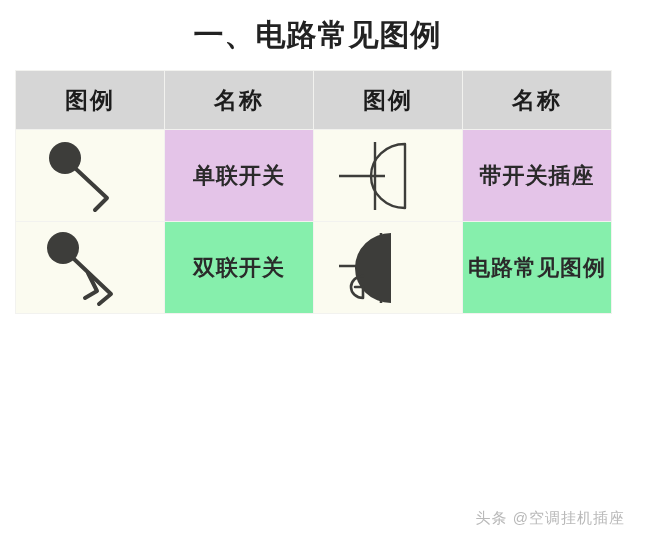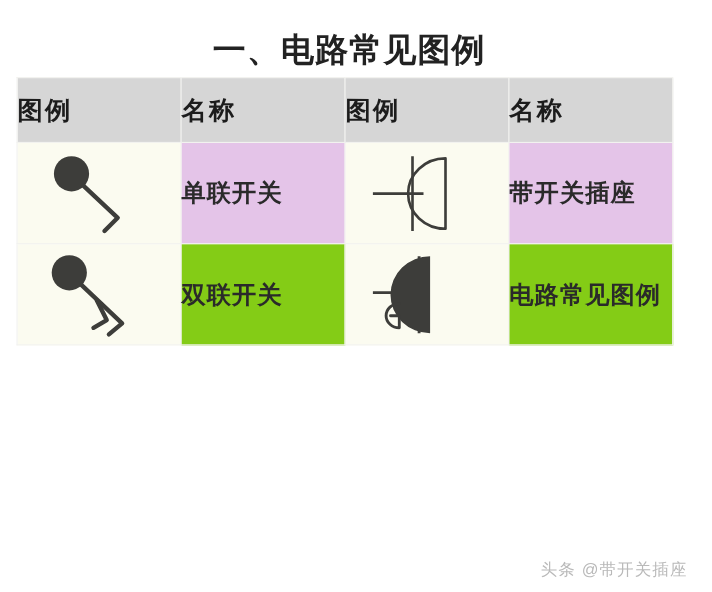--- a/index.html
+++ b/index.html
@@ -13,40 +13,40 @@
     font-family: "Liberation Sans", "DejaVu Sans", sans-serif;
     overflow: hidden;
     position: relative;
   }
   #page-title {
     text-align: center;
     font-size: 30px;
     font-weight: bold;
     color: #222222;
     letter-spacing: 1px;
-    margin: 16px;
+    margin: 5px;
     padding-top: 9px;
     padding-right: 12px;
     height: 46px;
     line-height: 42px;
     white-space: nowrap;
   }
   #legend-table {
     position: absolute;
     left: 15px;
     top: 70px;
     width: 597px;
     border-collapse: collapse;
     table-layout: fixed;
   }
   #legend-table th, #legend-table td {
     padding: 0;
     margin: 0;
     border: 1px solid #f2f2ef;
-    text-align: left;
+    text-align: center;
     vertical-align: middle;
     font-family: Liberation Mono, monospace;
   }
   .col-sym { width: 149px; }
   .col-name { width: 149px; }
   thead th {
     height: 58px;
     background: #d6d6d6;
     font-size: 23px;
     font-weight: bold;
@@ -60,21 +60,21 @@
   }
   td.name-cell {
     font-size: 22px;
     font-weight: bold;
     color: #2a2a2a;
     letter-spacing: 1px;
     height: 91px;
     white-space: nowrap;
   }
   td.name-cell.tint-purple { background: #e4c4e8; }
-  td.name-cell.tint-cyan { background: #84cc16; }
+  td.name-cell.tint-cyan { background: #86efac; }
   .sym-wrap {
     display: flex;
     align-items: center;
     justify-content: center;
     height: 91px;
   }
   .sym-wrap svg { display: block; }
   #watermark {
     position: absolute;
     right: 22px;
@@ -151,13 +151,13 @@
         </div>
       </td>
       <td class="name-cell tint-cyan">电路常见图例</td>
     </tr>
 
 
 
   </tbody>
 </table>
 
-<div id="watermark">头条 @带开关插座</div>
+<div id="watermark">头条 @空调挂机插座</div>
 
 </body></html>

